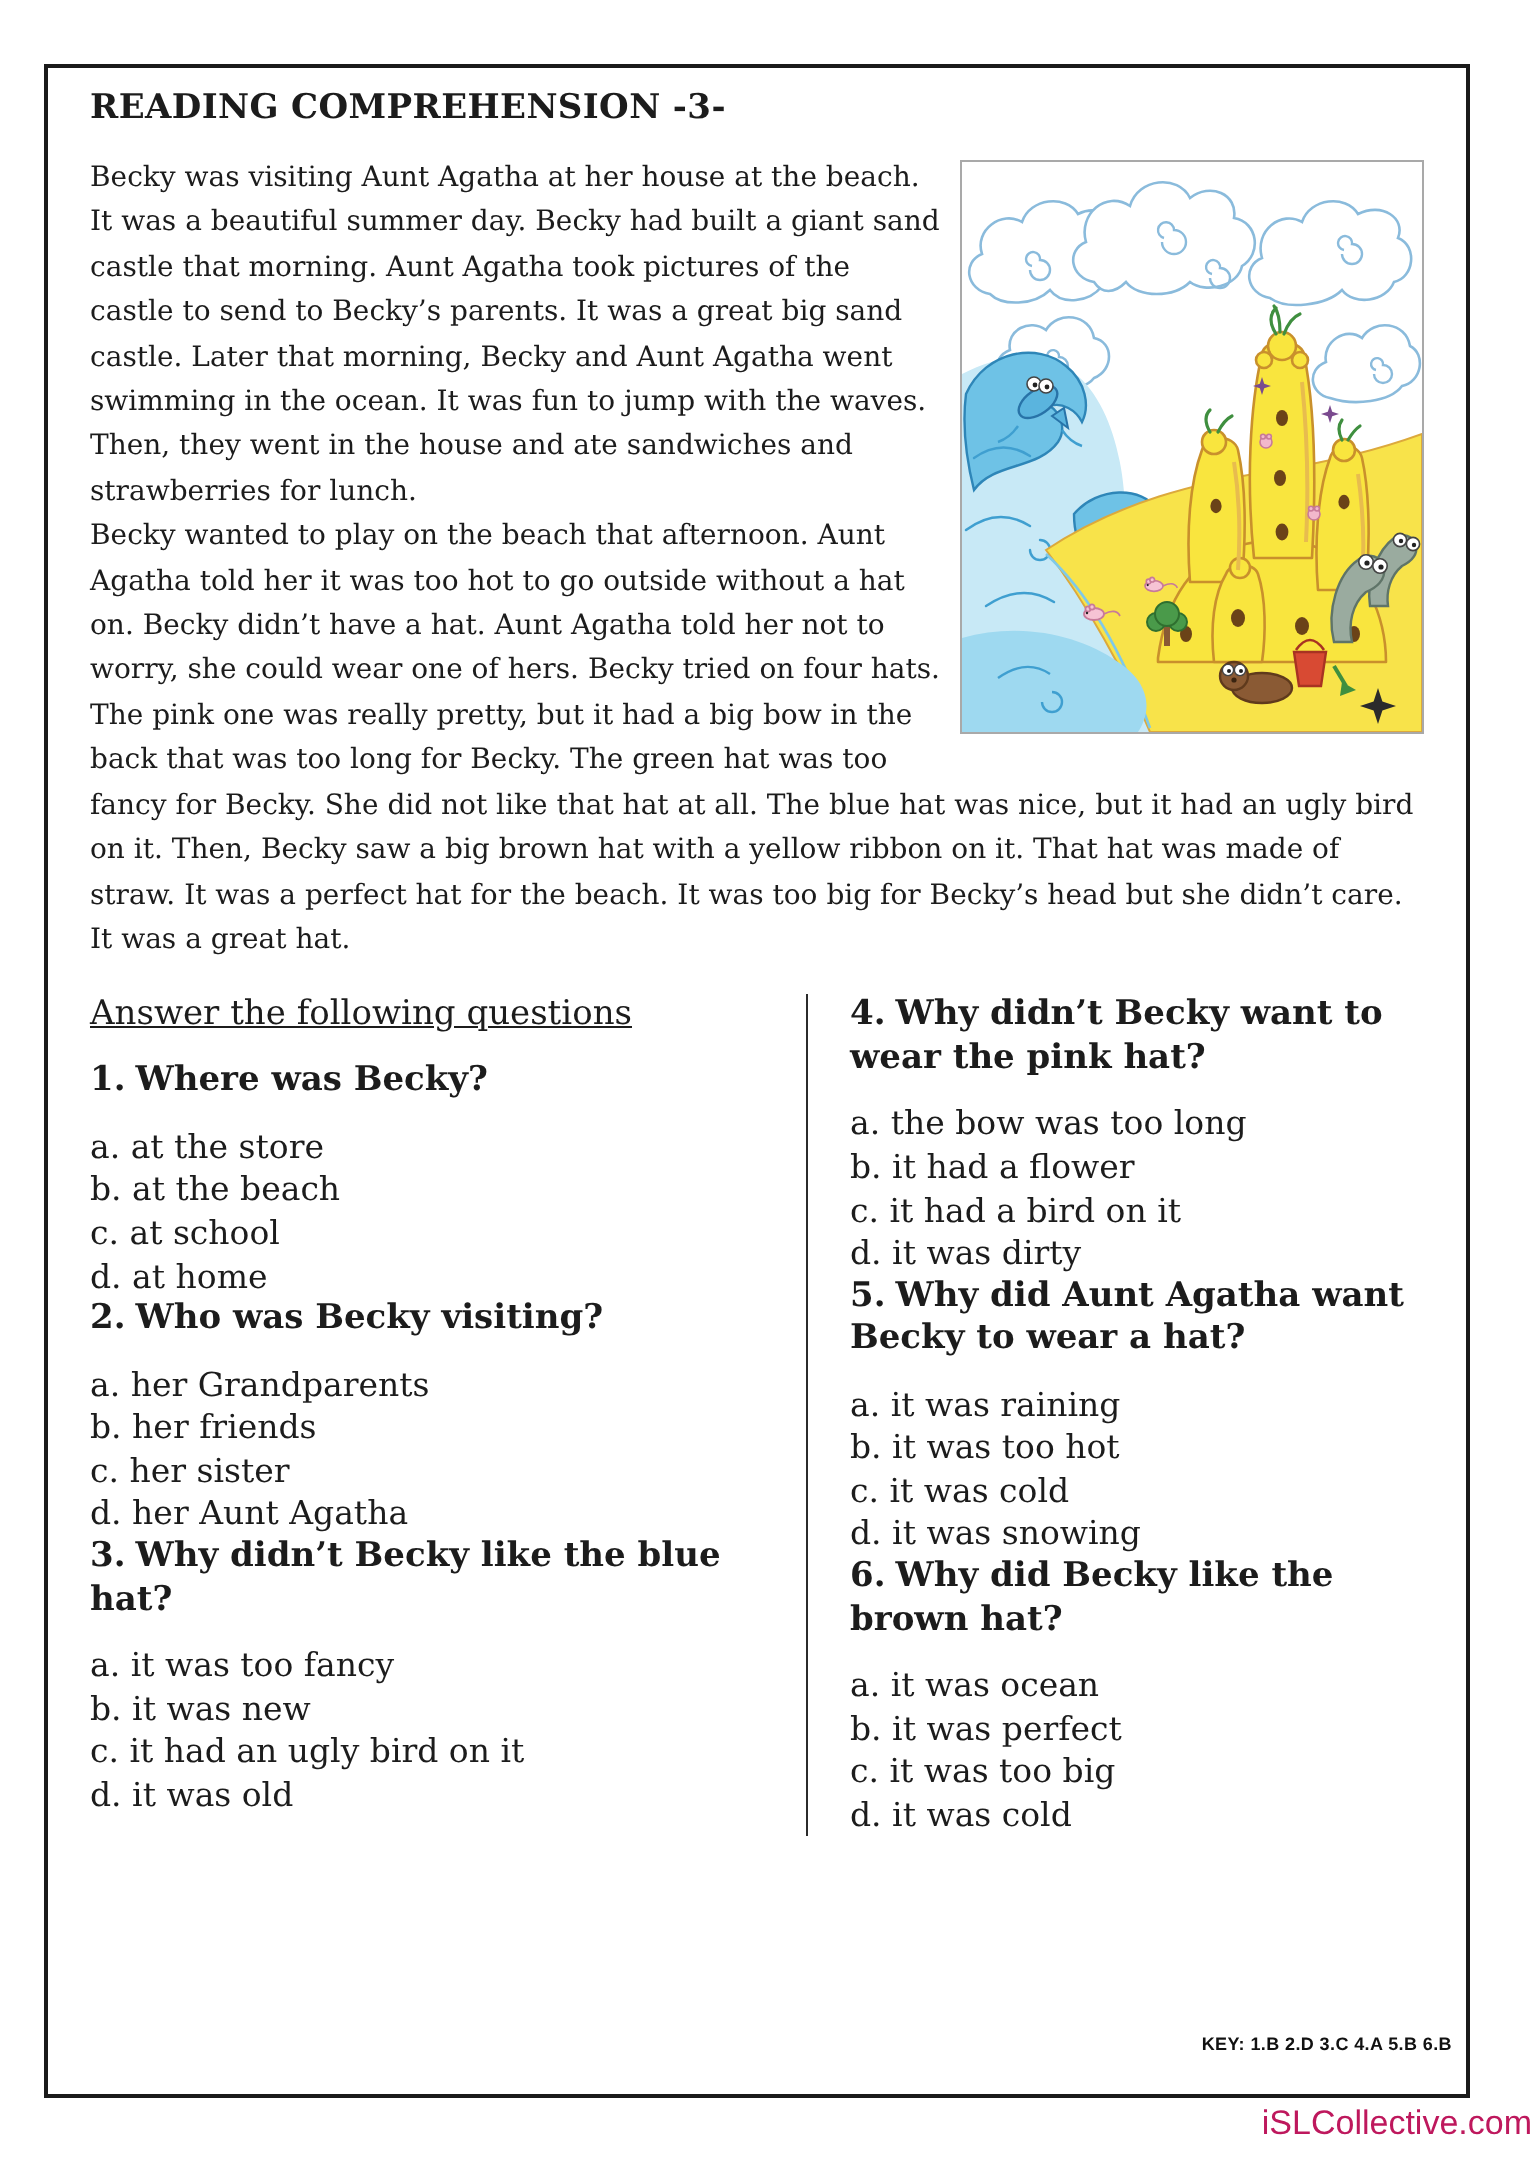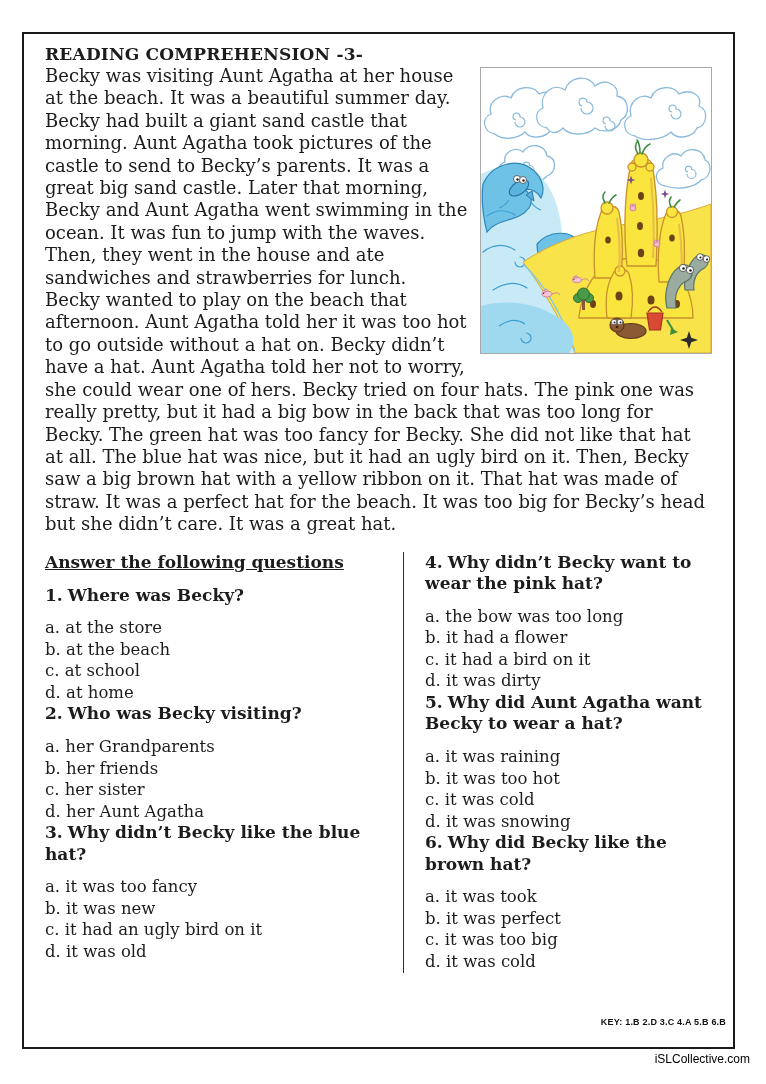--- a/index.html
+++ b/index.html
@@ -4,43 +4,43 @@
 <style>
   html,body{margin:0;padding:0;}
   body{
     width:766px;height:1084px;overflow:hidden;background:#ffffff;position:relative;
     font-family:"DejaVu Serif","Liberation Serif",serif;color:#1c1c1c;
   }
   .frame{
     position:absolute;left:22px;top:32px;width:713px;height:1017px;
     border:2px solid #1a1a1a;box-sizing:border-box;padding:8px 21px 0 21px;background:#fff;
   }
-  .doc-title{font-weight:bold;font-size:17px;letter-spacing:.2px;margin:2px 0 1px 0;}
-  .passage{font-size:18px;line-height:22.4px;}
+  .doc-title{font-weight:bold;font-size:17px;letter-spacing:.2px;margin:2px 0 14px 0;}
+  .passage{font-size:14px;line-height:22.4px;}
   .passage p{margin:0;}
   .illustration{
     float:right;width:230px;height:285px;border:1px solid #a9a9a9;
     margin:2px 0 6px 10px;background:#fff;
   }
   .qsection{display:flex;clear:both;margin-top:16px;}
   .qcol-left{width:343px;box-sizing:border-box;padding-right:20px;}
   .qcol-right{flex:1;border-left:1.5px solid #2b2b2b;padding-left:21px;margin-left:15px;}
-  .q-header{font-weight:bold;font-size:17px;text-decoration:underline;margin:0 0 13px 0;}
+  .q-header{font-weight:normal;font-size:17px;text-decoration:underline;margin:0 0 13px 0;}
   .q-title{font-weight:bold;font-size:17px;line-height:21.5px;margin:0 0 11px 0;}
   .q-title .q-num{margin-right:5px;}
   .q-options{font-size:16.5px;line-height:21.6px;margin:0;}
   .key{
     position:absolute;right:7px;bottom:20px;
     font-family:"Liberation Sans",sans-serif;font-size:9px;font-weight:bold;color:#111;
     letter-spacing:.2px;
     margin-left:32px;
   }
   .watermark{
-    position:absolute;right:16px;top:1052px;
-    font-family:"Liberation Sans",sans-serif;font-size:12px;color:#000000;
+    position:absolute;right:0;top:1052px;
+    font-family:"Liberation Sans",sans-serif;font-size:17px;color:#be185d;
   }
 </style>
 </head>
 <body>
 
 <div class="frame">
 
   <div class="doc-title">READING COMPREHENSION -3-</div>
 
   <div class="passage">
@@ -253,21 +253,21 @@
         <div>a. it was raining</div>
         <div>b. it was too hot</div>
         <div>c. it was cold</div>
         <div>d. it was snowing</div>
       </div>
 
       <div class="q-title">
         <span class="q-num">6.</span><span>Why did Becky like the brown hat?</span>
       </div>
       <div class="q-options">
-        <div>a. it was took</div>
+        <div>a. it was ocean</div>
         <div>b. it was perfect</div>
         <div>c. it was too big</div>
         <div>d. it was cold</div>
       </div>
     </div>
   </div>
 
   <div class="key">
     <span>KEY:</span>
     <span>1.B 2.D 3.C 4.A 5.B 6.B</span>

